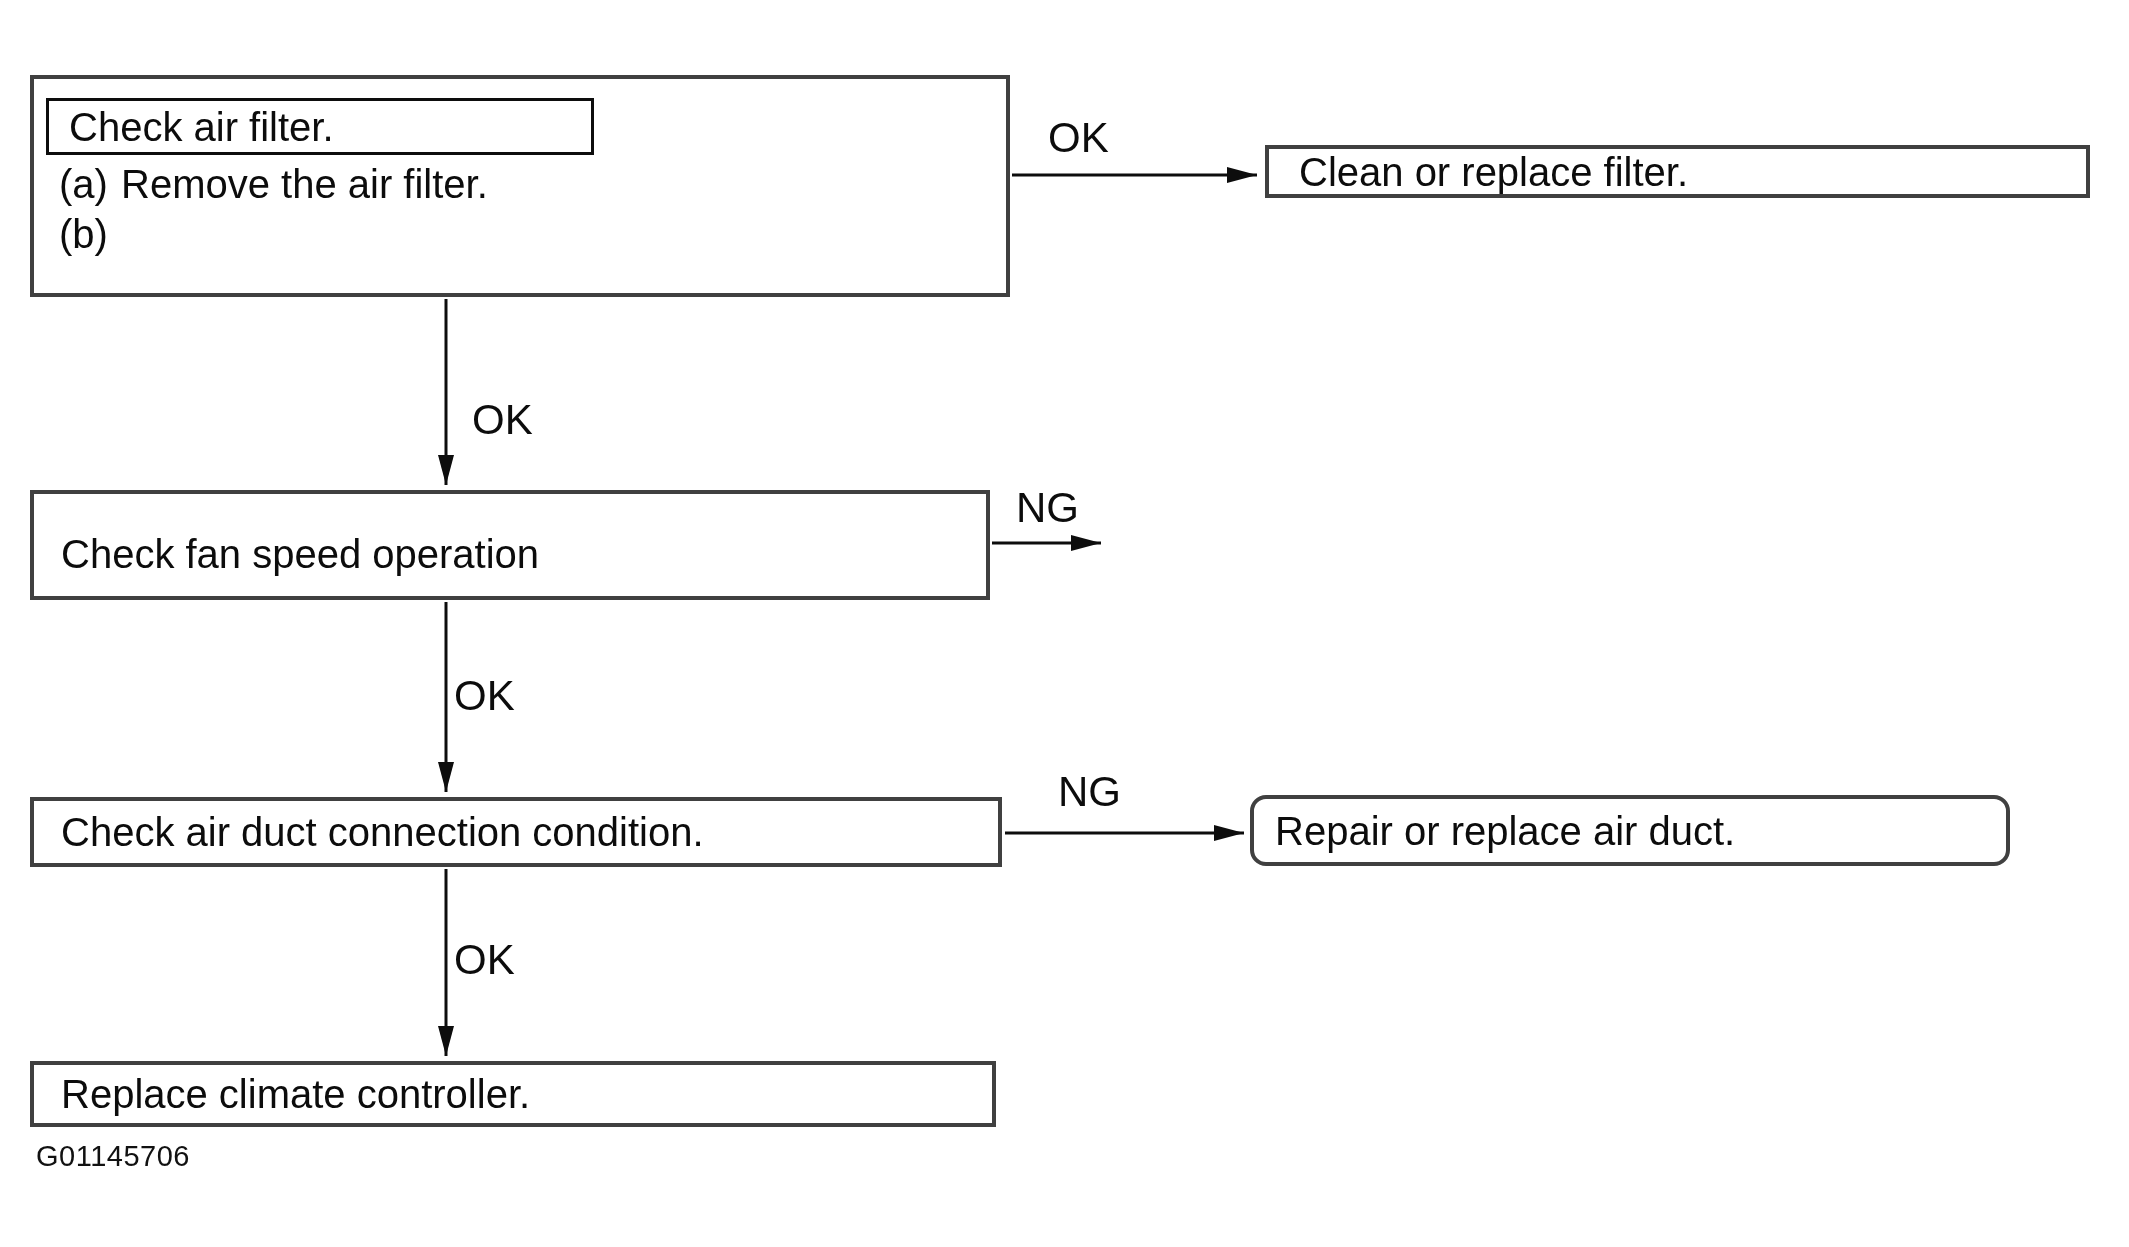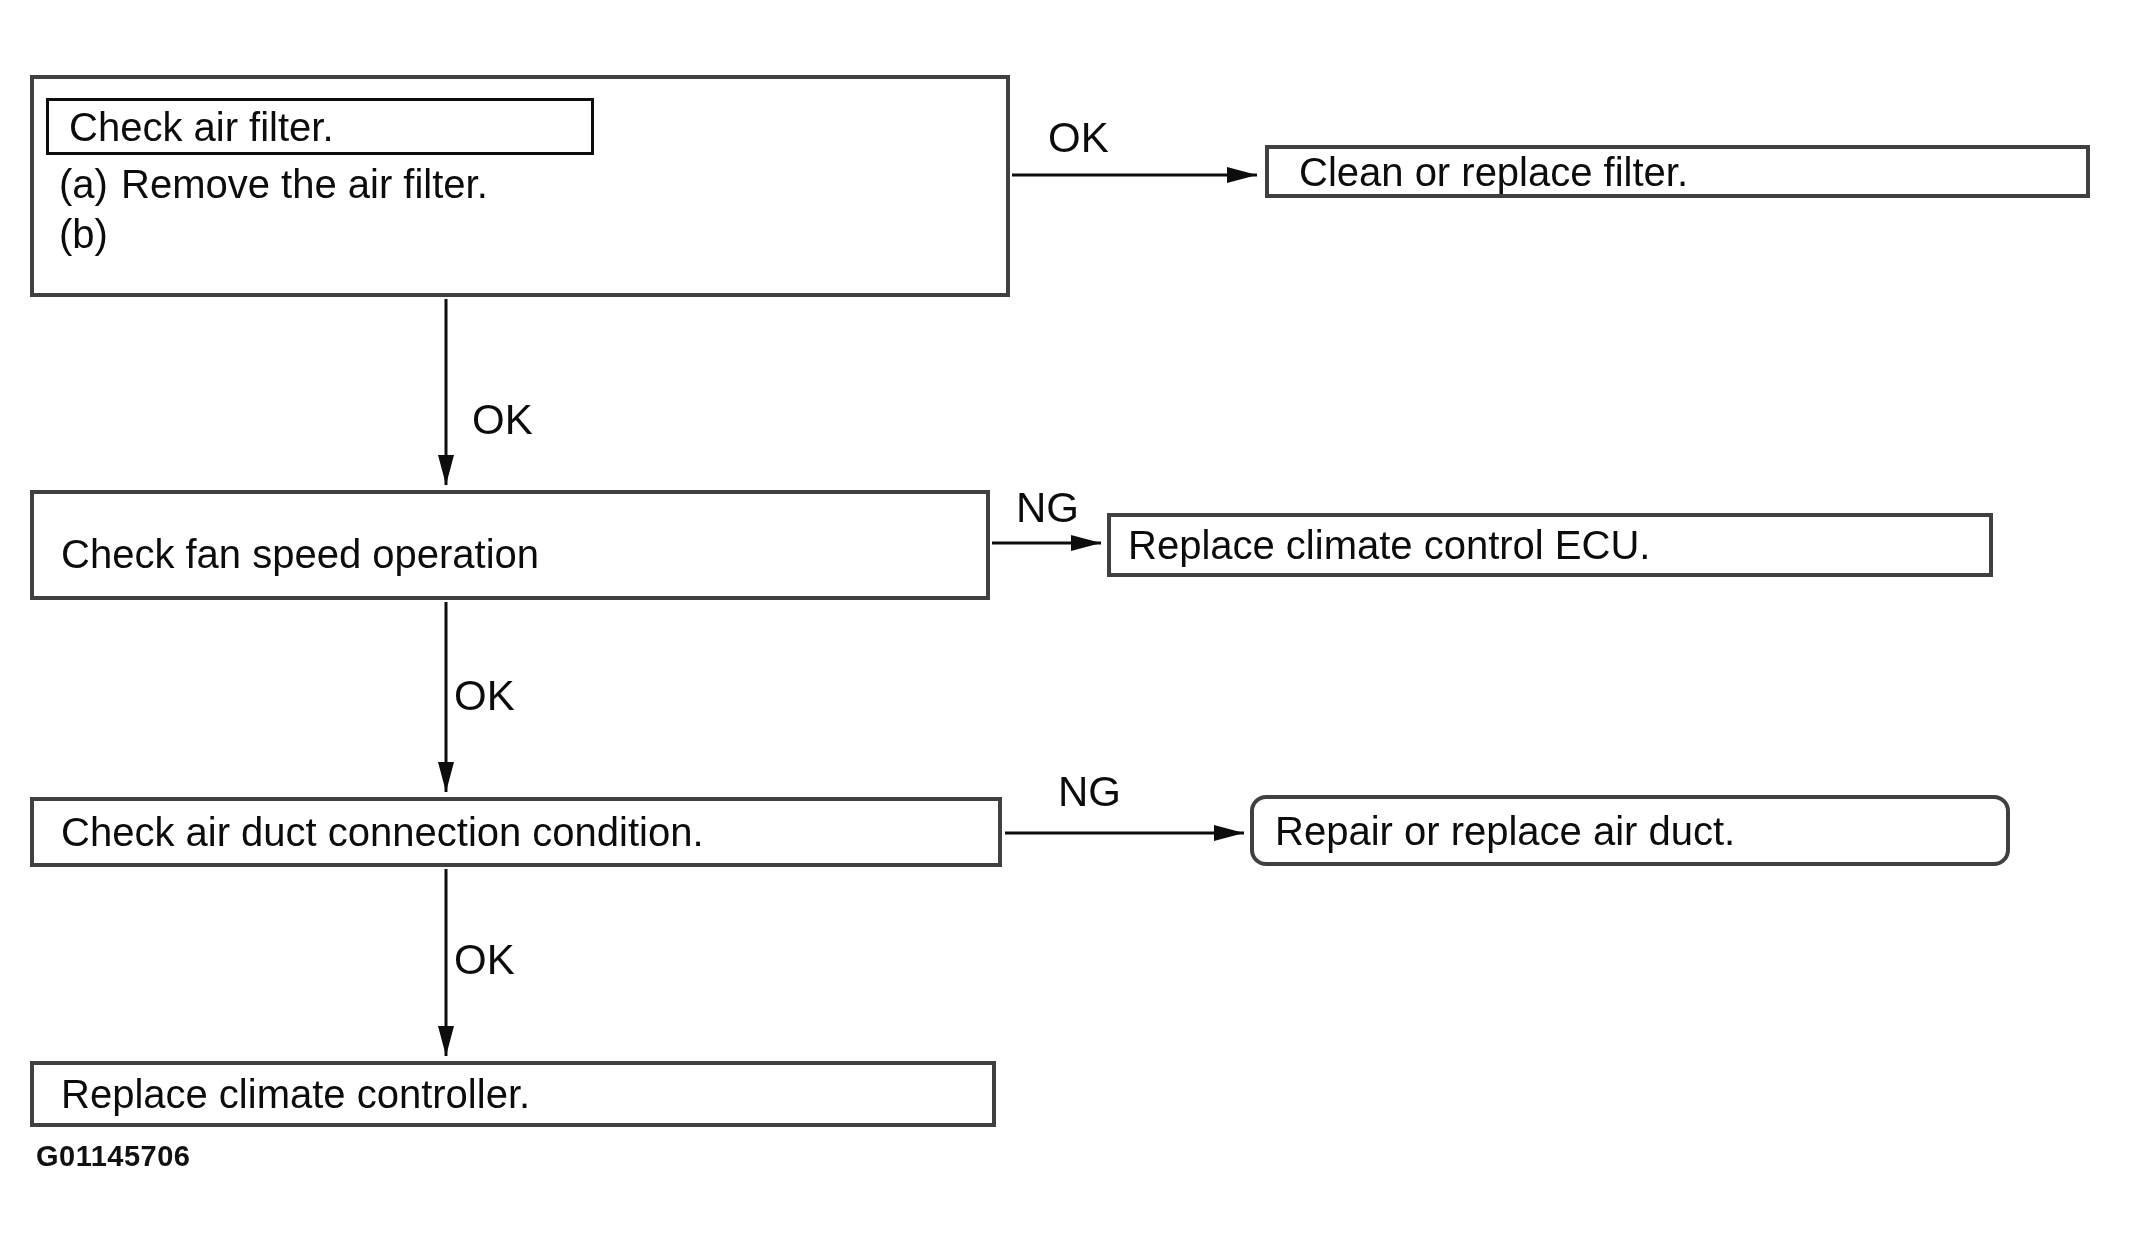--- a/index.html
+++ b/index.html
@@ -43,21 +43,21 @@
   
   .edge-label{position:absolute;font-size:42px;color:#0c0c0c;white-space:nowrap;}
   .el0{left:1048px;top:114px;}
   .el1{left:472px;top:396px;}
   .el2{left:1016px;top:484px;}
   .el3{left:454px;top:672px;}
   .el4{left:1058px;top:768px;}
   .el5{left:454px;top:936px;}
   .figure-id{
     position:absolute;left:36px;top:1140px;
-    font-size:29px;font-weight:700;letter-spacing:0.5px;color:#111;
+    font-size:29px;font-weight:400;letter-spacing:0.5px;color:#111;
   }
 </style>
 </head>
 <body>
 
 <div class="canvas">
 
   <svg class="arrows" viewBox="0 0 2129 1247" xmlns="http://www.w3.org/2000/svg">
     <defs>
       <marker id="ah" markerUnits="userSpaceOnUse" markerWidth="34" markerHeight="20" refX="30" refY="10" orient="auto">
@@ -86,23 +86,20 @@
   </div>
 
   <div class="box res1">
     <span>Clean or replace filter.</span>
   </div>
 
   <div class="box step2">
     <span>Check fan speed operation</span>
   </div>
 
-  <div class="box res2">
-    <span>Replace climate control ECU.</span>
-  </div>
 
   <div class="box step3">
     <span>Check air duct connection condition.</span>
   </div>
 
   <div class="box res3">
     <span>Repair or replace air duct.</span>
   </div>
 
   <div class="box step4">

